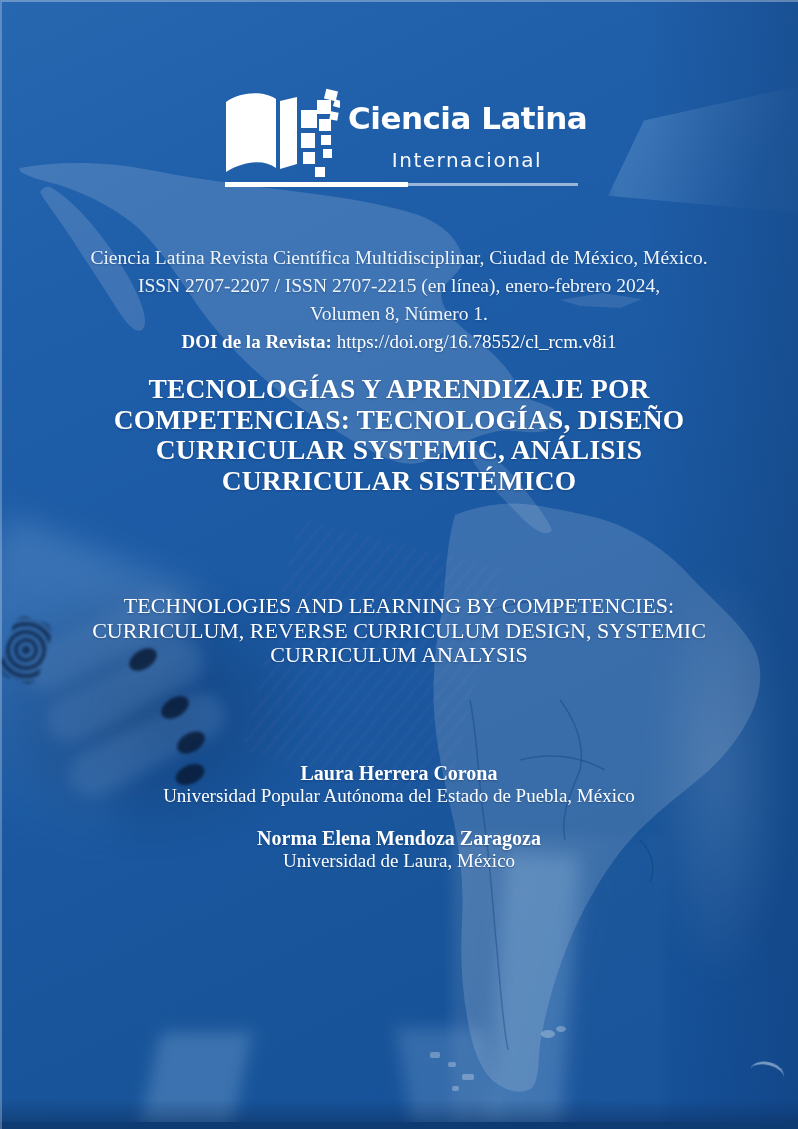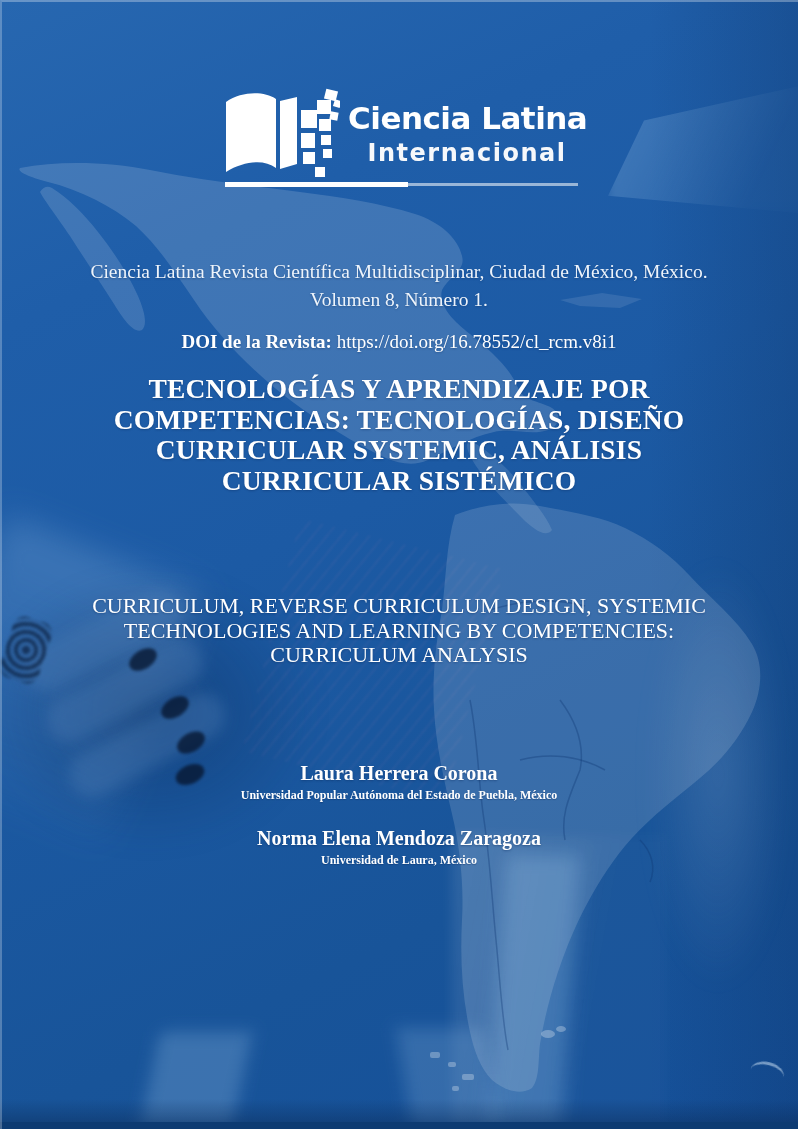--- a/index.html
+++ b/index.html
@@ -53,39 +53,39 @@
   .bottom-dark{left:0; bottom:0; width:798px; height:30px;
     background:linear-gradient(rgba(10,42,86,0), rgba(10,42,86,.55));}
   .bottom-strip{left:0; bottom:0; width:798px; height:7px; background:#0d3b72;}
   svg.mapsvg{left:0; top:0;}
 
   
   .logo-book{position:absolute; left:222px; top:88px; width:118px; height:94px;}
   .brand{position:absolute; left:348px; top:100px; width:238px; text-align:center;
     font-family:"DejaVu Sans", sans-serif;}
   .brand-name{font-size:31px; font-weight:700; letter-spacing:-.5px; white-space:nowrap;}
-  .brand-sub{font-size:24px; font-weight:700; letter-spacing:1.5px; margin-top:3px; opacity:.96;}
+  .brand-sub{font-size:20px; font-weight:400; letter-spacing:1.5px; margin-top:12px; opacity:.96;}
   .divider-main{position:absolute; left:225px; top:182px; width:183px; height:5px; background:#fff;}
   .divider-fade{position:absolute; left:408px; top:183px; width:170px; height:3px; background:rgba(255,255,255,.55);}
 
   
   .centered{position:absolute; left:0; right:0; text-align:center;}
-  .journal-info{top:258px; font-size:19.5px; line-height:28px; color:#eef4fb;
+  .journal-info{top:244px; font-size:19.5px; line-height:28px; color:#eef4fb;
     text-shadow:0 1px 2px rgba(10,40,90,.35);}
   .doi-line{top:331px; font-size:19px; text-shadow:0 1px 2px rgba(10,40,90,.35);}
   .doi-line b{font-weight:700;}
   .doi-url{cursor:pointer;}
   .title-es{top:374px; font-size:27.5px; font-weight:700; line-height:30.5px; letter-spacing:.2px;
     text-shadow:0 1px 2px rgba(10,40,90,.4);}
   .title-en{top:594px; font-size:22px; font-weight:400; line-height:24.5px;
     text-shadow:0 1px 2px rgba(10,40,90,.4);}
   .authors{top:762px;}
   .author-block{margin-bottom:23px;}
   .author-name{font-size:20px; font-weight:700; line-height:23px; text-shadow:0 1px 2px rgba(10,40,90,.4);}
-  .author-affil{font-size:12px; font-weight:700; line-height:17px; margin-top:2px;
+  .author-affil{font-size:19px; font-weight:400; line-height:17px; margin-top:2px;
     text-shadow:0 1px 1px rgba(10,40,90,.4);}
 </style>
 </head>
 <body>
 
 <div class="page">
 
   <div class="layer wedge-topright"></div>
   <div class="layer right-dark"></div>
   <div class="layer right-light"></div>
@@ -166,39 +166,40 @@
   </svg>
   <div class="brand">
     <div class="brand-name">Ciencia Latina</div>
     <div class="brand-sub">Internacional</div>
   </div>
   <div class="divider-main"></div>
   <div class="divider-fade"></div>
 
   <div class="centered journal-info">
     <div>Ciencia Latina Revista Científica Multidisciplinar, Ciudad de México, México.</div>
+    <div>ISSN 2707-2207 / ISSN 2707-2215 (en línea), enero-febrero 2024,</div>
     <div>Volumen 8, Número 1.</div>
   </div>
 
   <div class="centered doi-line">
     <b>DOI de la Revista:</b>
     <span> </span>
     <span class="doi-url">https://doi.org/16.78552/cl_rcm.v8i1</span>
   </div>
 
   <h1 class="centered title-es" style="margin:0;">
     <div>TECNOLOGÍAS Y APRENDIZAJE POR</div>
     <div>COMPETENCIAS: TECNOLOGÍAS, DISEÑO</div>
     <div>CURRICULAR SYSTEMIC, ANÁLISIS</div>
     <div>CURRICULAR SISTÉMICO</div>
   </h1>
 
   <h2 class="centered title-en" style="margin:0;">
+    <div>TECHNOLOGIES AND LEARNING BY COMPETENCIES:</div>
     <div>CURRICULUM, REVERSE CURRICULUM DESIGN, SYSTEMIC</div>
-    <div>TECHNOLOGIES AND LEARNING BY COMPETENCIES:</div>
     <div>CURRICULUM ANALYSIS</div>
   </h2>
 
   <div class="centered authors">
     <div class="author-block">
       <div class="author-name">Laura Herrera Corona</div>
       <div class="author-affil">Universidad Popular Autónoma  del Estado de Puebla, México</div>
     </div>
     <div class="author-block">
       <div class="author-name">Norma Elena Mendoza Zaragoza</div>

